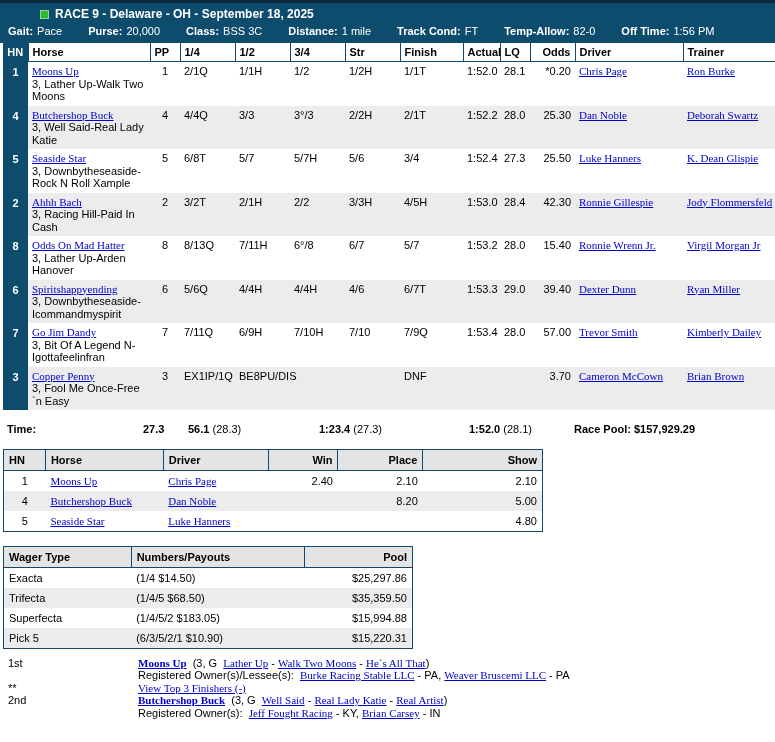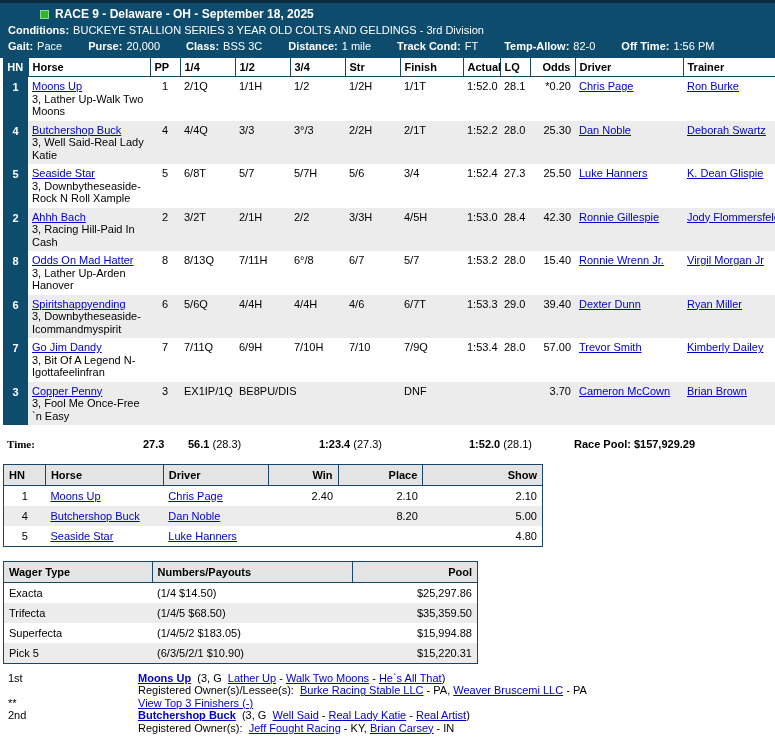--- a/index.html
+++ b/index.html
@@ -3,21 +3,21 @@
 <meta charset="utf-8">
 <style>
   * { box-sizing: border-box; }
   html,body { margin:0; padding:0; }
   body {
     width:775px; height:742px; overflow:hidden;
     background:#fff; color:#000;
     font-family:"Liberation Sans", sans-serif;
     font-size:11px;
   }
-  a { color:#0000CC; text-decoration:underline; }
+  a { color:#0000CC; text-decoration:underline;font-family:Liberation Serif, serif; }
 
   
   .topbar {
     background:#0E4C6E; color:#fff;
     border-top:3px solid #08293E;
     padding:4px 8px 6px 8px;
   }
   .race-title { font-weight:bold; font-size:12px; display:flex; align-items:center; gap:6px;padding-left:32px; }
   .green-square { width:9px; height:9px; background:#2EB82E; border:1px solid #8FD98F; display:inline-block; flex:0 0 auto; }
   .cond-line { margin-top:3px; }
@@ -41,21 +41,21 @@
   .results tr.data:nth-child(even) td { background:#ECECEC; }
   .results td.hn { background:#0E4C6E !important; color:#fff; font-weight:bold; text-align:center; padding-top:4px; }
   .results td.ctr { text-align:center; }
   .results td.num-r { text-align:right; white-space:nowrap; }
   .results td.call { white-space:nowrap; }
   .results td.drv, .results td.trn { white-space:nowrap; overflow:visible; }
   .pedigree { color:#000; }
 
   
   .time-line { margin:13px 0 0 7px; display:flex; white-space:nowrap; }
-  .time-line .tl-label { width:136px; font-weight:bold;font-family:Liberation Serif, serif; }
+  .time-line .tl-label { width:136px; font-weight:bold; }
   .time-line .tl-q1 { width:45px; font-weight:bold; }
   .time-line .grp { font-weight:bold; }
   .time-line .grp .split { font-weight:normal; }
   .time-line .g1 { width:131px; }
   .time-line .g2 { width:150px; }
   .time-line .g3 { width:105px; }
   .time-line .pool { font-weight:bold; }
 
   
   table.box { margin:14px 0 0 3px; border:1px solid #17466B; }
@@ -79,23 +79,20 @@
   .f-content b a { font-weight:bold; }
   .sep { color:#000; text-decoration:none; }
 </style>
 </head>
 <body>
 
 <div class="topbar">
   <div class="race-title">
     <span class="green-square"></span>
     <span>RACE 9 - Delaware - OH - September 18, 2025</span>
-  </div>
-  <div class="cond-line">
-    <b>Conditions:</b><span>BUCKEYE STALLION SERIES 3 YEAR OLD COLTS AND GELDINGS - 3rd Division</span>
   </div>
   <div class="info-line">
     <span class="info-item"><b>Gait:</b><span>Pace</span></span>
     <span class="info-item"><b>Purse:</b><span>20,000</span></span>
     <span class="info-item"><b>Class:</b><span>BSS 3C</span></span>
     <span class="info-item"><b>Distance:</b><span>1 mile</span></span>
     <span class="info-item"><b>Track Cond:</b><span>FT</span></span>
     <span class="info-item"><b>Temp-Allow:</b><span>82-0</span></span>
     <span class="info-item"><b>Off Time:</b><span>1:56 PM</span></span>
   </div>
@@ -307,21 +304,21 @@
         <td class="ctr">5</td>
         <td><a href="#">Seaside Star</a></td>
         <td><a href="#">Luke Hanners</a></td>
         <td class="num-r"></td>
         <td class="num-r"></td>
         <td class="num-r">4.80</td>
       </tr>
     </tbody>
 </table>
 
-<table class="box" style="width:475px;">
+<table class="box" style="width:410px;">
   <colgroup>
       <col style="width:137px">
       <col style="width:185px">
       <col style="width:115px">
     </colgroup>
   <thead>
       <tr id="wager-head">
         <th>Wager Type</th>
         <th>Numbers/Payouts</th>
         <th class="num-r">Pool</th>

